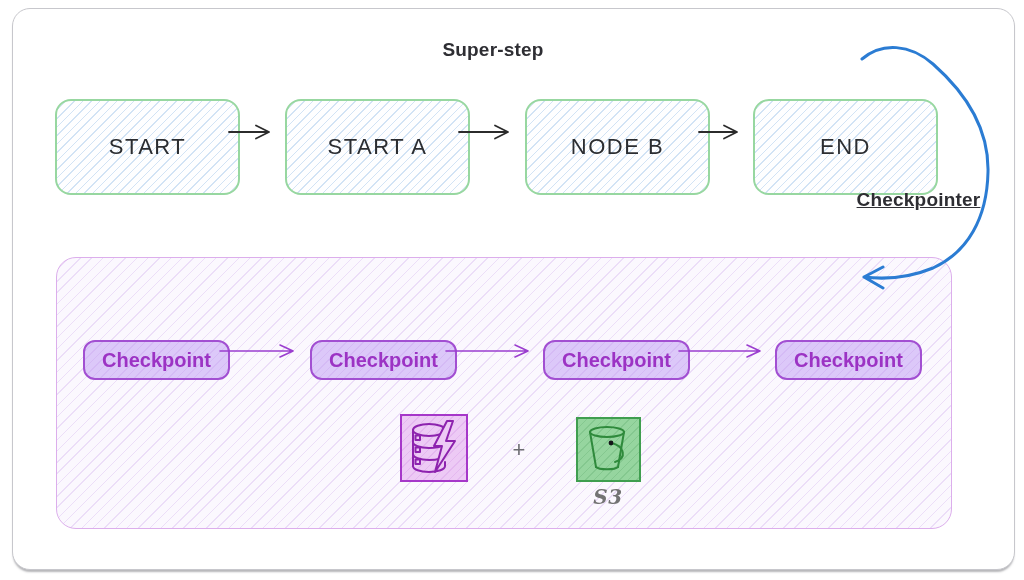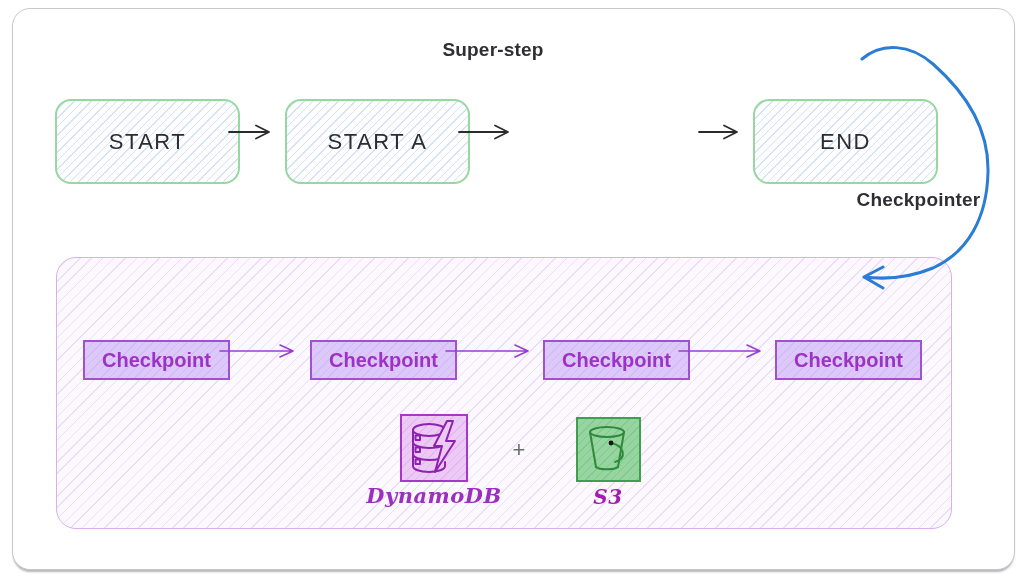--- a/index.html
+++ b/index.html
@@ -14,36 +14,36 @@
     border:1.5px solid #c7c7cc;
     border-radius:18px;
     box-shadow:0 3px 2px -1px rgba(110,110,115,0.5);
   }
   .title {
     position:absolute; text-align:center;
     font-size:19px; font-weight:600; color:#2e2e33; letter-spacing:0.2px;
   }
   
   .node {
-    position:absolute; top:90px; width:185px; height:85px; box-sizing:border-box;
+    position:absolute; top:90px; width:185px; height:96px; box-sizing:border-box;
     border:2px solid #97d7a0; border-radius:16px;
     background:repeating-linear-gradient(135deg,#d2e3f5 0 1px,transparent 1px 6px),#fefeff;
     display:flex; align-items:center; justify-content:center;
     font-size:22px; font-weight:500; letter-spacing:1.5px; color:#2b2d31;
   }
   .node-start {left:42px;} .node-a {left:272px;} .node-b {left:512px;} .node-end {left:740px;}
   
   .saver-box {
     position:absolute; left:43px; top:248px; width:896px; height:272px; box-sizing:border-box;
     border:1.5px solid #dcaeec; border-radius:20px;
     background:repeating-linear-gradient(135deg,#ecdef8 0 1px,transparent 1px 8px),#fbf8fe;
   }
   .checkpoint {
     position:absolute; top:331px; width:147px; height:40px; box-sizing:border-box;
-    border:2px solid #a24fd2; border-radius:0;
+    border:2px solid #a24fd2; border-radius:12px;
     background:repeating-linear-gradient(135deg,rgba(150,70,210,0.10) 0 1px,transparent 1px 6px),#dcc8f9;
     display:flex; align-items:center; justify-content:center;
     font-size:20px; font-weight:600; color:#9c33c4;
   }
   .cp1 {left:70px;} .cp2 {left:297px;} .cp3 {left:530px;} .cp4 {left:762px;}
   
   .tile { position:absolute; box-sizing:border-box; }
   .tile-dynamodb {
     left:387px; top:405px; width:68px; height:68px;
     border:2px solid #a637c9;
@@ -54,43 +54,46 @@
     border:2px solid #3f9e4f;
     background:repeating-linear-gradient(135deg,rgba(40,130,60,0.16) 0 1px,transparent 1px 6px),#96d59f;
   }
   .tile svg { width:100%; height:100%; display:block; }
   .hand-label {
     position:absolute; text-align:center;
     font-family:"DejaVu Serif", serif; font-style:italic; font-weight:700;
     letter-spacing:0.5px;
   }
   .lbl-dynamodb { left:321px; top:474px; width:200px; font-size:21px; color:#9b2fc0; }
-  .lbl-s3 { left:545px; top:476px; width:100px; font-size:20px; color:#a21caf; }
+  .lbl-s3 { left:545px; top:476px; width:100px; font-size:20px; color:#737373; }
   .plus { position:absolute; left:492px; top:428px; width:28px; text-align:center;
           font-size:22px; font-weight:400; color:#6d6d72; }
   .arrows { position:absolute; left:0; top:0; width:1024px; height:580px; pointer-events:none; }
 </style>
 </head>
 <body>
 
 <div class="canvas">
 
   <div class="title" style="left:380px; top:30px; width:200px;">Super-step</div>
 
   <div class="node node-start">
     <span>START</span>
   </div>
   <div class="node node-a">
     <span>START A</span>
   </div>
+  <div class="node node-b">
+    <span>NODE B</span>
+  </div>
   <div class="node node-end">
     <span>END</span>
   </div>
 
-  <div class="title" style="left:833px; top:180px; width:145px;">Checkpointer</div>
+  <div class="title" style="left:833px; top:180px; width:145px;text-decoration:underline;">Checkpointer</div>
 
   <div class="saver-box"></div>
 
   <div class="checkpoint cp1">
     <span>Checkpoint</span>
   </div>
   <div class="checkpoint cp2">
     <span>Checkpoint</span>
   </div>
   <div class="checkpoint cp3">
@@ -122,21 +125,20 @@
       <g fill="none" stroke="#2f8a3c" stroke-width="2" stroke-linejoin="round" stroke-linecap="round">
         <ellipse cx="29" cy="13" rx="17" ry="5"></ellipse>
         <path d="M12 13 L18 48"></path>
         <path d="M46 13 L40 48"></path>
         <path d="M18 48 C21 51 37 51 40 48"></path>
         <path d="M33 24 C47 27 49 39 37 43"></path>
       </g>
       <circle cx="33" cy="24" r="2.4" fill="#15151a"></circle>
     </svg>
   </div>
-  <div class="hand-label lbl-dynamodb">DynamoDB</div>
   <div class="hand-label lbl-s3">S3</div>
 </div>
 
 <svg class="arrows">
   <g fill="none" stroke="#2b2b2b" stroke-width="1.8" stroke-linecap="round" stroke-linejoin="round">
     <path d="M229 132 L268 132 M256 125.5 L269 132 L256 138.5"></path>
     <path d="M459 132 L507 132 M495 125.5 L508 132 L495 138.5"></path>
     <path d="M699 132 L736 132 M724 125.5 L737 132 L724 138.5"></path>
   </g>
   <g fill="none" stroke="#9b3ecf" stroke-width="1.6" stroke-linecap="round" stroke-linejoin="round">

